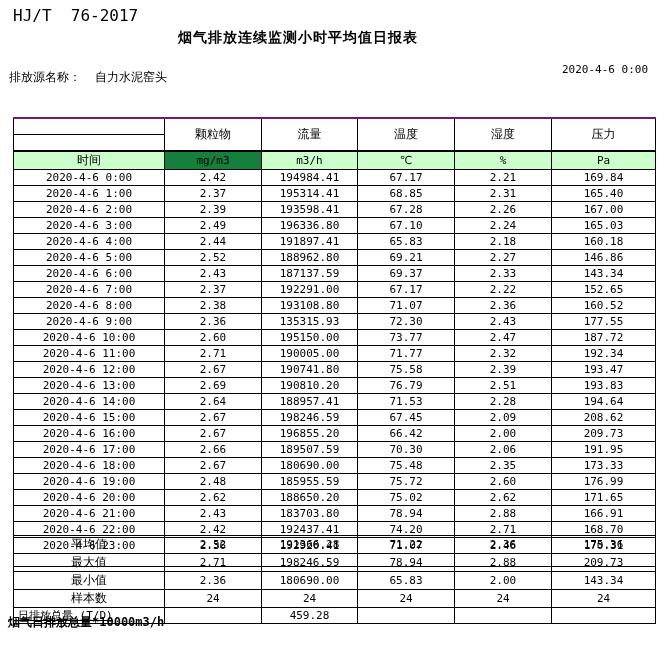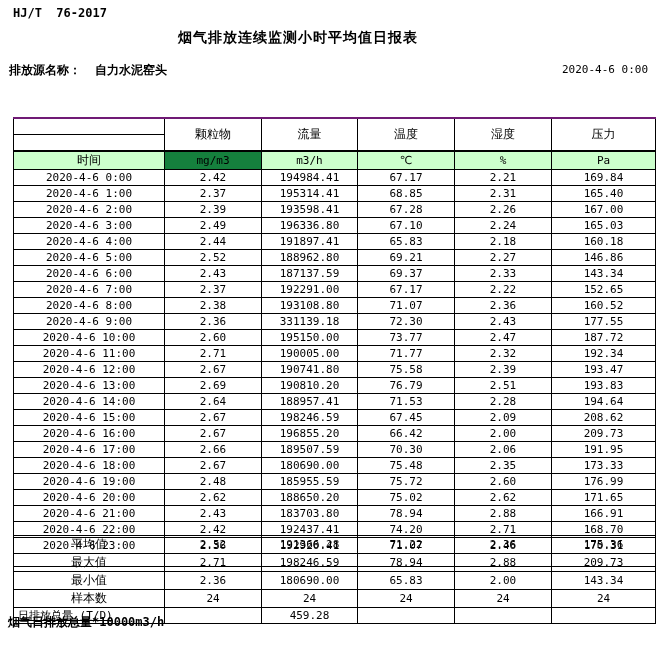--- a/index.html
+++ b/index.html
@@ -6,30 +6,30 @@
   body {
     width: 669px; height: 657px;
     position: relative;
     background: #ffffff;
     color: #000000;
     font-family: "DejaVu Sans Mono", "DejaVu Sans", monospace;
   }
   .abs { position: absolute; }
   .std-code {
     left: 13px; top: 6px;
-    font-size: 12px; font-weight: bold;
+    font-size: 16px; font-weight: normal;
     white-space: pre;
   }
   .report-title {
     left: 0; top: 29px; width: 596px;
     text-align: center;
     font-size: 14px; font-weight: bold;
     letter-spacing: 1px;
   }
-  .source-line { left: 9px; top: 62px; font-size: 12px; font-weight: bold; }
+  .source-line { left: 9px; top: 69px; font-size: 12px; font-weight: normal; }
   .source-name { margin-left: 14px; }
   .report-datetime {
     top: 63px; right: 21px;
     font-size: 11px; font-weight: normal;
   }
   table { border-collapse: collapse; table-layout: fixed; }
   td {
     border: 1px solid #000;
     height: 15px;
     text-align: center;
@@ -173,21 +173,21 @@
         <td>2020-4-6 8:00</td>
         <td>2.38</td>
         <td>193108.80</td>
         <td>71.07</td>
         <td>2.36</td>
         <td>160.52</td>
       </tr>
       <tr>
         <td>2020-4-6 9:00</td>
         <td>2.36</td>
-        <td>331139.18</td>
+        <td>135315.93</td>
         <td>72.30</td>
         <td>2.43</td>
         <td>177.55</td>
       </tr>
       <tr>
         <td>2020-4-6 10:00</td>
         <td>2.60</td>
         <td>195150.00</td>
         <td>73.77</td>
         <td>2.47</td>

